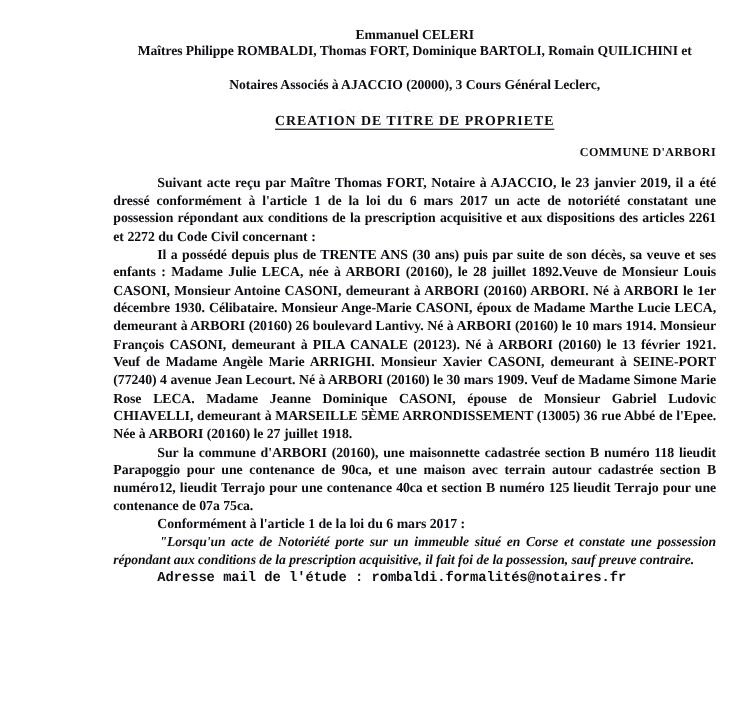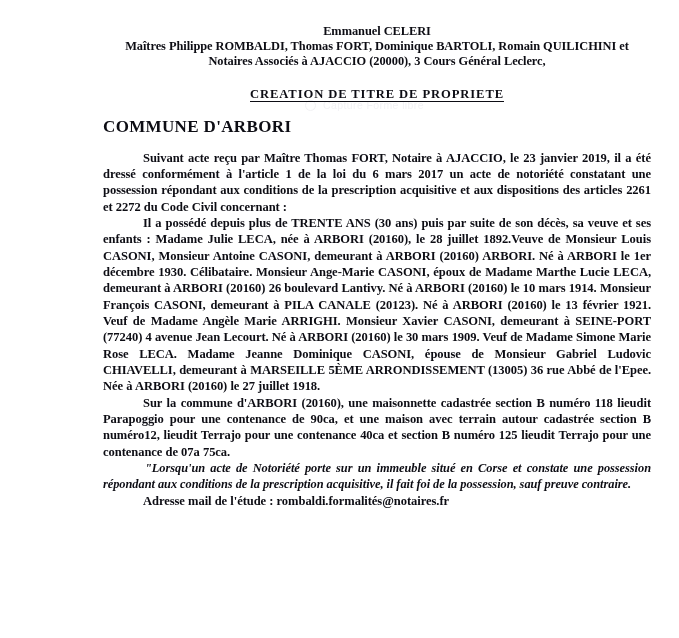--- a/index.html
+++ b/index.html
@@ -57,36 +57,36 @@
 
   .hdr {
     text-align: center;
     font-weight: bold;
     font-size: 12.4px;
     line-height: 15.2px;
     letter-spacing: -0.05px;
   }
   .hdr-block { margin-top: 24px; }
 
-  .hdr-line3 { margin-top: 0px; }
+  .hdr-line3 { margin-top: 16px; }
 
   .doc-title {
     text-align: center;
     font-weight: bold;
     font-size: 12.6px;
     letter-spacing: .9px;
     text-decoration: underline;
     text-underline-offset: 2.5px;
     margin-top: 17px;
   }
 
   .commune {
-    text-align: left;
+    text-align: right;
     font-weight: bold;
-    font-size: 17px;
+    font-size: 11px;
     letter-spacing: .35px;
     margin-top: 15px;
   }
 
   p.para {
     margin: 0;
     font-weight: bold;
     font-size: 12.55px;
     line-height: 16.35px;
     text-align: justify;
@@ -101,21 +101,21 @@
     margin: 0;
     font-weight: bold;
     font-style: italic;
     font-size: 12.4px;
     line-height: 16.35px;
     text-align: justify;
     letter-spacing: -0.05px;
   }
   p.quote.indent { text-indent: 42px; }
 
-  .tail-left { text-align: left; }
+  .tail-left { text-align: left; font-family: Liberation Mono, monospace; }
 </style>
 </head>
 <body>
 
 <div id="page">
 
   <div class="watermark">
     <span class="wm-dot"></span>
     <span>Capture Forme libre</span>
   </div>
@@ -133,20 +133,21 @@
     <div class="commune">COMMUNE D'ARBORI</div>
 
     <p class="para indent first-of-body">Suivant acte reçu par Maître Thomas FORT, Notaire à AJACCIO, le 23 janvier 2019, il a été dressé conformément à l'article 1 de la loi du 6 mars 2017 un acte de notoriété constatant une possession répondant aux conditions de la prescription acquisitive et aux dispositions des articles 2261 et 2272 du Code Civil concernant :</p>
 
 
     <p class="para indent">Il a possédé depuis plus de TRENTE ANS (30 ans) puis par suite de son décès, sa veuve et ses enfants : Madame Julie LECA, née à ARBORI (20160), le 28 juillet 1892.Veuve de Monsieur Louis CASONI, Monsieur Antoine CASONI, demeurant à ARBORI (20160) ARBORI. Né à ARBORI le 1er décembre 1930. Célibataire. Monsieur Ange-Marie CASONI, époux de Madame Marthe Lucie LECA, demeurant à ARBORI (20160) 26 boulevard Lantivy. Né à ARBORI (20160) le 10 mars 1914. Monsieur François CASONI, demeurant à PILA CANALE (20123). Né à ARBORI (20160) le 13 février 1921. Veuf de Madame Angèle Marie ARRIGHI. Monsieur Xavier CASONI, demeurant à SEINE-PORT (77240) 4 avenue Jean Lecourt. Né à ARBORI (20160) le 30 mars 1909. Veuf de Madame Simone Marie Rose LECA. Madame Jeanne Dominique CASONI, épouse de Monsieur Gabriel Ludovic CHIAVELLI, demeurant à MARSEILLE 5ÈME ARRONDISSEMENT (13005) 36 rue Abbé de l'Epee. Née à ARBORI (20160) le 27 juillet 1918.</p>
 
 
     <p class="para indent">Sur la commune d'ARBORI (20160), une maisonnette cadastrée section B numéro 118 lieudit Parapoggio pour une contenance de 90ca, et une maison avec terrain autour cadastrée section B numéro12, lieudit Terrajo pour une contenance 40ca et section B numéro 125 lieudit Terrajo pour une contenance de 07a 75ca.</p>
 
+    <p class="para indent">Conformément à l'article 1 de la loi du 6 mars 2017 :</p>
 
     <p class="quote indent">"Lorsqu'un acte de Notoriété porte sur un immeuble situé en Corse et constate une possession répondant aux conditions de la prescription acquisitive, il fait foi de la possession, sauf preuve contraire.</p>
 
 
     <p class="para indent tail-left">Adresse mail de l'étude : rombaldi.formalités@notaires.fr</p>
 
   </div>
 </div>
 
 </body></html>

